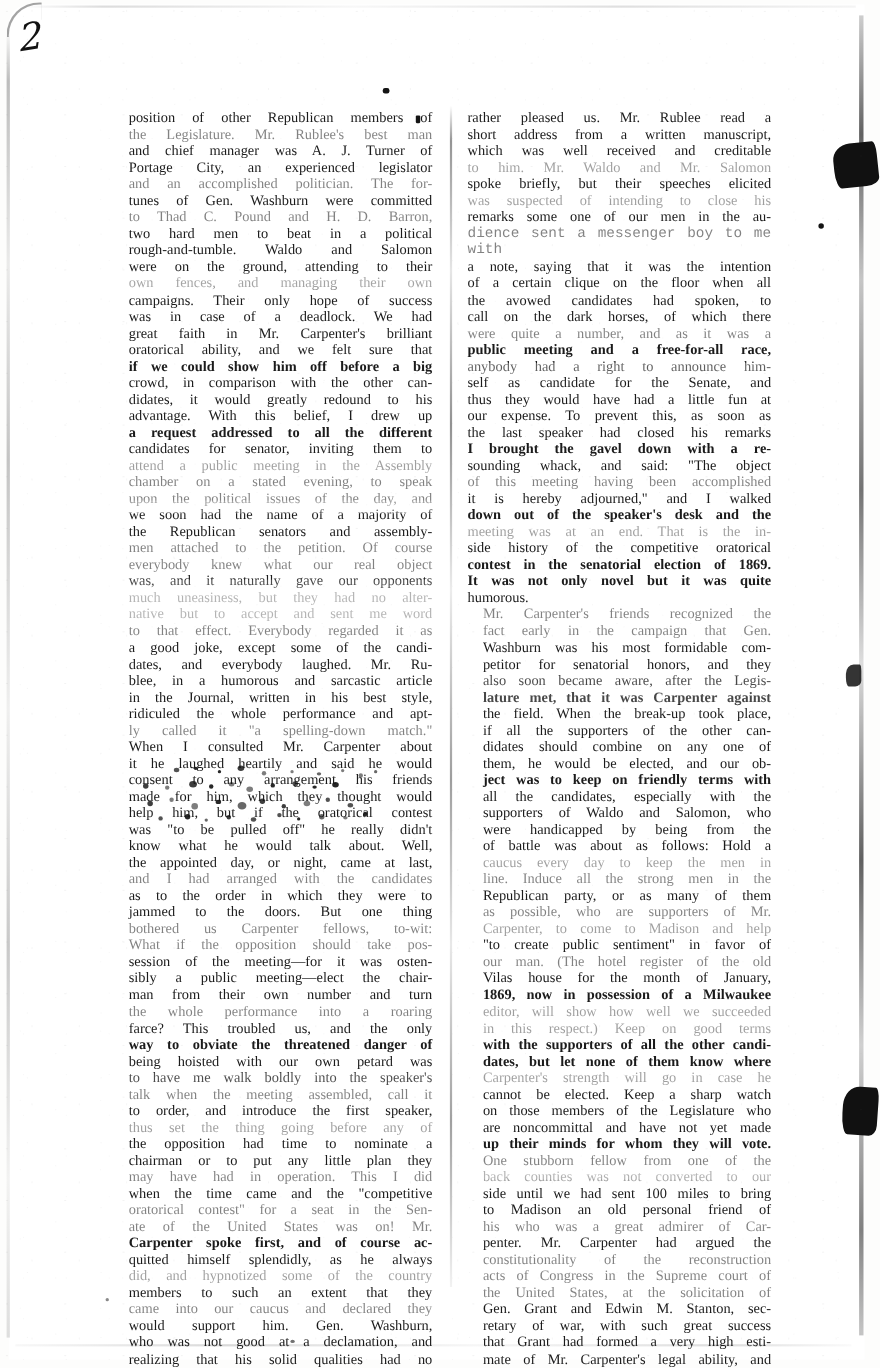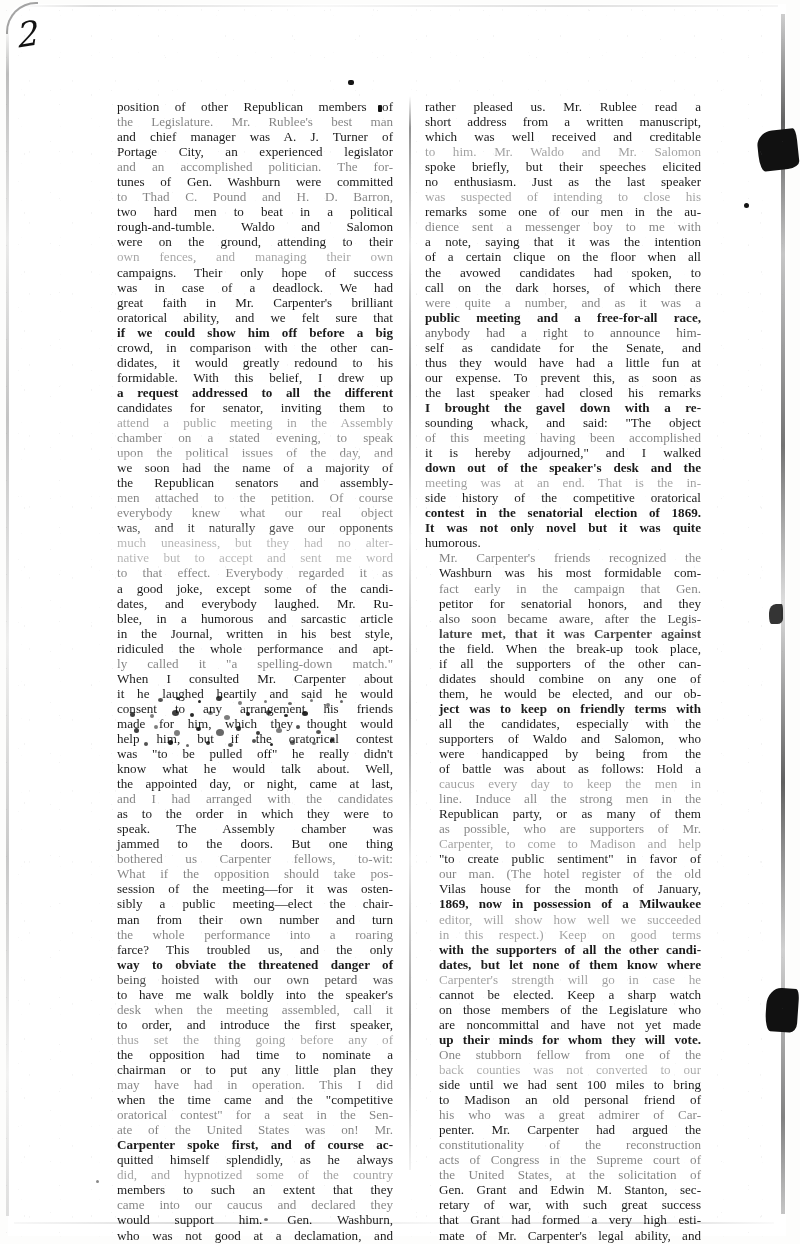--- a/index.html
+++ b/index.html
@@ -266,21 +266,21 @@
           <span class="ln" style="text-align: justify; text-align-last: justify;">rough-and-tumble.  Waldo and Salomon</span>
           <span class="ln" style="text-align: justify; text-align-last: justify;">were on the ground, attending to their</span>
           <span class="ln faint" style="text-align: justify; text-align-last: justify;">own fences, and managing their own</span>
           <span class="ln" style="text-align: justify; text-align-last: justify;">campaigns.  Their only hope of success</span>
           <span class="ln" style="text-align: justify; text-align-last: justify;">was in case of a deadlock.  We had</span>
           <span class="ln" style="text-align: justify; text-align-last: justify;">great faith in Mr. Carpenter's brilliant</span>
           <span class="ln" style="text-align: justify; text-align-last: justify;">oratorical ability, and we felt sure that</span>
           <span class="ln bold-frag" style="text-align: justify; text-align-last: justify;">if we could show him off before a big</span>
           <span class="ln" style="text-align: justify; text-align-last: justify;">crowd, in comparison with the other can-</span>
           <span class="ln" style="text-align: justify; text-align-last: justify;">didates, it would greatly redound to his</span>
-          <span class="ln" style="text-align: justify; text-align-last: justify;">formidable.  With this belief, I drew up</span>
+          <span class="ln" style="text-align: justify; text-align-last: justify;">advantage.  With this belief, I drew up</span>
           <span class="ln bold-frag" style="text-align: justify; text-align-last: justify;">a request addressed to all the different</span>
           <span class="ln" style="text-align: justify; text-align-last: justify;">candidates for senator, inviting them to</span>
           <span class="ln fainter" style="text-align: justify; text-align-last: justify;">attend a public meeting in the Assembly</span>
           <span class="ln faint" style="text-align: justify; text-align-last: justify;">chamber on a stated evening, to speak</span>
           <span class="ln faint" style="text-align: justify; text-align-last: justify;">upon the political issues of the day, and</span>
           <span class="ln" style="text-align: justify; text-align-last: justify;">we soon had the name of a majority of</span>
           <span class="ln" style="text-align: justify; text-align-last: justify;">the Republican senators and assembly-</span>
           <span class="ln faint" style="text-align: justify; text-align-last: justify;">men attached to the petition.  Of course</span>
           <span class="ln faint" style="text-align: justify; text-align-last: justify;">everybody knew what our real object</span>
           <span class="ln" style="text-align: justify; text-align-last: justify;">was, and it naturally gave our opponents</span>
@@ -296,33 +296,32 @@
           <span class="ln" style="text-align: justify; text-align-last: justify;">When I consulted Mr. Carpenter about</span>
           <span class="ln" style="text-align: justify; text-align-last: justify;">it he laughed heartily and said he would</span>
           <span class="ln" style="text-align: justify; text-align-last: justify;">consent to any arrangement his friends</span>
           <span class="ln" style="text-align: justify; text-align-last: justify;">made for him, which they thought would</span>
           <span class="ln" style="text-align: justify; text-align-last: justify;">help him, but if the oratorical contest</span>
           <span class="ln" style="text-align: justify; text-align-last: justify;">was "to be pulled off" he really didn't</span>
           <span class="ln" style="text-align: justify; text-align-last: justify;">know what he would talk about.  Well,</span>
           <span class="ln" style="text-align: justify; text-align-last: justify;">the appointed day, or night, came at last,</span>
           <span class="ln faint" style="text-align: justify; text-align-last: justify;">and I had arranged with the candidates</span>
           <span class="ln" style="text-align: justify; text-align-last: justify;">as to the order in which they were to</span>
-          <span class="ln" style="text-align: justify; text-align-last: justify;">speak.  The Assembly chamber was</span>
           <span class="ln" style="text-align: justify; text-align-last: justify;">jammed to the doors.  But one thing</span>
           <span class="ln faint" style="text-align: justify; text-align-last: justify;">bothered us Carpenter fellows, to-wit:</span>
           <span class="ln faint" style="text-align: justify; text-align-last: justify;">What if the opposition should take pos-</span>
           <span class="ln" style="text-align: justify; text-align-last: justify;">session of the meeting—for it was osten-</span>
           <span class="ln" style="text-align: justify; text-align-last: justify;">sibly a public meeting—elect the chair-</span>
           <span class="ln" style="text-align: justify; text-align-last: justify;">man from their own number and turn</span>
           <span class="ln faint" style="text-align: justify; text-align-last: justify;">the whole performance into a roaring</span>
           <span class="ln" style="text-align: justify; text-align-last: justify;">farce?  This troubled us, and the only</span>
           <span class="ln" style="text-align: justify; text-align-last: justify; font-weight: bold;">way to obviate the threatened danger of</span>
           <span class="ln" style="text-align: justify; text-align-last: justify;">being hoisted with our own petard was</span>
           <span class="ln" style="text-align: justify; text-align-last: justify;">to have me walk boldly into the speaker's</span>
-          <span class="ln faint" style="text-align: justify; text-align-last: justify;">desk when the meeting assembled, call it</span>
+          <span class="ln faint" style="text-align: justify; text-align-last: justify;">talk when the meeting assembled, call it</span>
           <span class="ln" style="text-align: justify; text-align-last: justify;">to order, and introduce the first speaker,</span>
           <span class="ln fainter" style="text-align: justify; text-align-last: justify;">thus set the thing going before any of</span>
           <span class="ln" style="text-align: justify; text-align-last: justify;">the opposition had time to nominate a</span>
           <span class="ln" style="text-align: justify; text-align-last: justify;">chairman or to put any little plan they</span>
           <span class="ln faint" style="text-align: justify; text-align-last: justify;">may have had in operation.  This I did</span>
           <span class="ln" style="text-align: justify; text-align-last: justify;">when the time came and the "competitive</span>
           <span class="ln faint" style="text-align: justify; text-align-last: justify;">oratorical contest" for a seat in the Sen-</span>
           <span class="ln faint" style="text-align: justify; text-align-last: justify;">ate of the United States was on!  Mr.</span>
           <span class="ln bold-frag" style="text-align: justify; text-align-last: justify;">Carpenter spoke first, and of course ac-</span>
           <span class="ln" style="text-align: justify; text-align-last: justify;">quitted himself splendidly, as he always</span>
@@ -334,24 +333,23 @@
           <span class="ln" style="text-align: justify; text-align-last: justify;">realizing that his solid qualities had no</span>
         </p>
       </div>
     <div class="col col-right" id="col-right">
         <p>
           <span class="ln" style="text-align: justify; text-align-last: justify;">rather pleased us.  Mr. Rublee read a</span>
           <span class="ln" style="text-align: justify; text-align-last: justify;">short address from a written manuscript,</span>
           <span class="ln" style="text-align: justify; text-align-last: justify;">which was well received and creditable</span>
           <span class="ln fainter" style="text-align: justify; text-align-last: justify;">to him.  Mr. Waldo and Mr. Salomon</span>
           <span class="ln" style="text-align: justify; text-align-last: justify;">spoke briefly, but their speeches elicited</span>
-          <span class="ln" style="text-align: justify; text-align-last: justify;">no enthusiasm.  Just as the last speaker</span>
           <span class="ln fainter" style="text-align: justify; text-align-last: justify;">was suspected of intending to close his</span>
           <span class="ln" style="text-align: justify; text-align-last: justify;">remarks some one of our men in the au-</span>
-          <span class="ln faint" style="text-align: justify; text-align-last: justify;">dience sent a messenger boy to me with</span>
+          <span class="ln faint" style="text-align: justify; text-align-last: justify; font-family: Liberation Mono, monospace;">dience sent a messenger boy to me with</span>
           <span class="ln" style="text-align: justify; text-align-last: justify;">a note, saying that it was the intention</span>
           <span class="ln" style="text-align: justify; text-align-last: justify;">of a certain clique on the floor when all</span>
           <span class="ln" style="text-align: justify; text-align-last: justify;">the avowed candidates had spoken, to</span>
           <span class="ln" style="text-align: justify; text-align-last: justify;">call on the dark horses, of which there</span>
           <span class="ln faint" style="text-align: justify; text-align-last: justify;">were quite a number, and as it was a</span>
           <span class="ln bold-frag" style="text-align: justify; text-align-last: justify;">public meeting and a free-for-all race,</span>
           <span class="ln" style="text-align: justify; text-align-last: justify;">anybody had a right to announce him-</span>
           <span class="ln" style="text-align: justify; text-align-last: justify;">self as candidate for the Senate, and</span>
           <span class="ln" style="text-align: justify; text-align-last: justify;">thus they would have had a little fun at</span>
           <span class="ln" style="text-align: justify; text-align-last: justify;">our expense.  To prevent this, as soon as</span>
@@ -362,22 +360,22 @@
           <span class="ln" style="text-align: justify; text-align-last: justify;">it is hereby adjourned," and I walked</span>
           <span class="ln bold-frag" style="text-align: justify; text-align-last: justify;">down out of the speaker's desk and the</span>
           <span class="ln fainter" style="text-align: justify; text-align-last: justify;">meeting was at an end.  That is the in-</span>
           <span class="ln" style="text-align: justify; text-align-last: justify;">side history of the competitive oratorical</span>
           <span class="ln bold-frag" style="text-align: justify; text-align-last: justify;">contest in the senatorial election of 1869.</span>
           <span class="ln bold-frag" style="text-align: justify; text-align-last: justify;">It was not only novel but it was quite</span>
           <span class="ln" style="text-align: justify; text-align-last: left;">humorous.</span>
         </p>
         <p class="indent">
           <span class="ln faint" style="text-align: justify; text-align-last: justify;">Mr. Carpenter's friends recognized the</span>
+          <span class="ln faint" style="text-align: justify; text-align-last: justify;">fact early in the campaign that Gen.</span>
           <span class="ln" style="text-align: justify; text-align-last: justify;">Washburn was his most formidable com-</span>
-          <span class="ln faint" style="text-align: justify; text-align-last: justify;">fact early in the campaign that Gen.</span>
           <span class="ln" style="text-align: justify; text-align-last: justify;">petitor for senatorial honors, and they</span>
           <span class="ln" style="text-align: justify; text-align-last: justify;">also soon became aware, after the Legis-</span>
           <span class="ln bold-frag" style="text-align: justify; text-align-last: justify;">lature met, that it was Carpenter against</span>
           <span class="ln" style="text-align: justify; text-align-last: justify;">the field.  When the break-up took place,</span>
           <span class="ln" style="text-align: justify; text-align-last: justify;">if all the supporters of the other can-</span>
           <span class="ln" style="text-align: justify; text-align-last: justify;">didates should combine on any one of</span>
           <span class="ln" style="text-align: justify; text-align-last: justify;">them, he would be elected, and our ob-</span>
           <span class="ln bold-frag" style="text-align: justify; text-align-last: justify;">ject was to keep on friendly terms with</span>
           <span class="ln" style="text-align: justify; text-align-last: justify;">all the candidates, especially with the</span>
           <span class="ln" style="text-align: justify; text-align-last: justify;">supporters of Waldo and Salomon, who</span>

